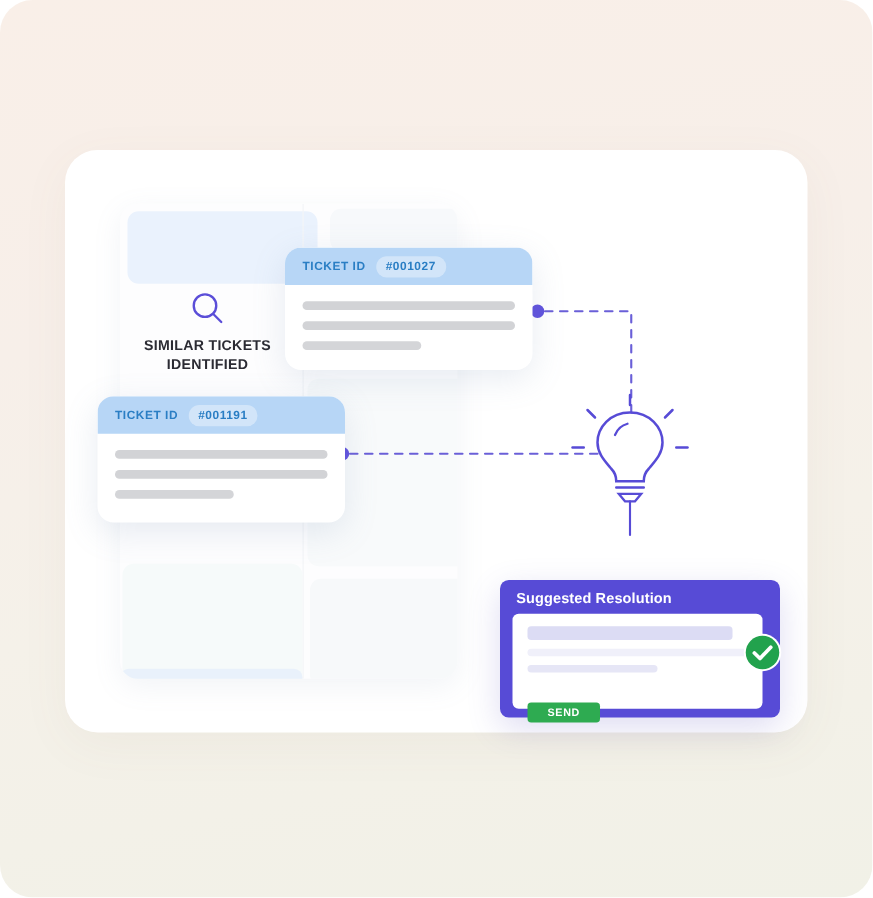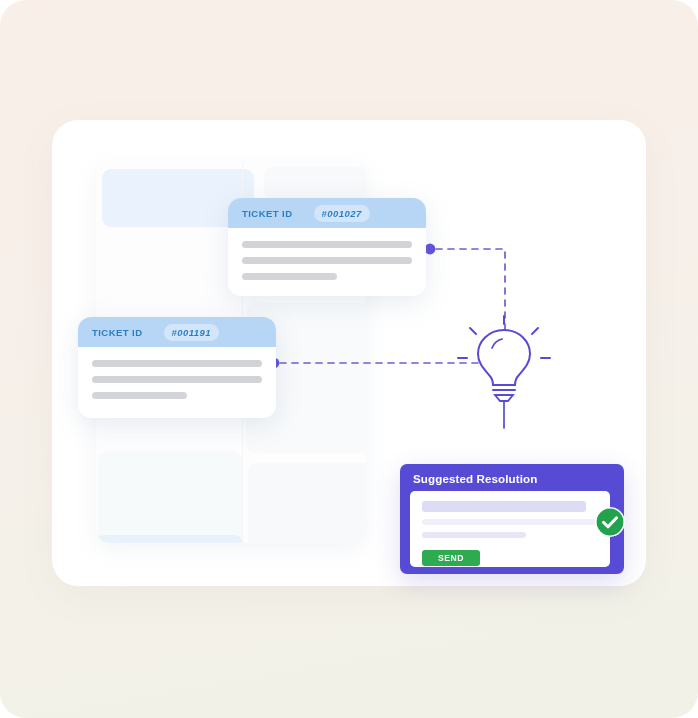--- a/index.html
+++ b/index.html
@@ -84,39 +84,38 @@
     border-radius: 13px;
     box-shadow: 0 7px 26px rgba(120,140,175,0.17);
     overflow: hidden;
   }
   .ticket-head {
     background: #b7d6f6;
     height: 30px;
     display: flex;
     align-items: center;
     padding-left: 14px;
-    gap: 18px;
+    gap: 5px;
     text-align: center;
   }
   .ticket-head .lbl {
     font-size: 9.5px;
     font-weight: 700;
     letter-spacing: 0.45px;
     color: #2a7ec4;
   }
   .ticket-head .pill {
     font-size: 9.5px;
     font-weight: 700;
     letter-spacing: 0.45px;
     color: #2a7ec4;
     background: rgba(255,255,255,0.38);
     border-radius: 9px;
     padding: 3px 8px 3px 8px;
     margin-left: 3px;
-    font-style: italic;
   }
   .ticket-body { padding: 13px 14px 14px 14px; }
   .line {
     height: 7px;
     border-radius: 4px;
     background: #d2d3d6;
     margin-bottom: 9px;
   }
   .line.last { margin-bottom: 0; background: #d4d5d8; }
 
@@ -165,21 +164,21 @@
     position: absolute;
     border-radius: 3px;
     background: #dcdcf3;
   }
   .rl-1 { left: 12px; top: 10px; width: 164px; height: 11px; background: #dcdcf4; }
   .rl-2 { left: 12px; top: 28px; width: 182px; height: 6px;  background: #f0f0fa; }
   .rl-3 { left: 12px; top: 41px; width: 104px; height: 6px;  background: #e6e6f6; }
   #send-button {
     position: absolute;
     left: 12px;
-    top: 59px;
+    top: 71px;
     width: 58px;
     height: 16px;
     background: #2eab51;
     border-radius: 3px;
     display: flex;
     align-items: center;
     justify-content: center;
     font-size: 8.6px;
     font-weight: 700;
     letter-spacing: 0.55px;
@@ -207,20 +206,28 @@
   <div id="ghost-panel">
     <div class="ghost gh-blue"></div>
     <div class="ghost gh-topright"></div>
     <div class="ghost gh-divider"></div>
     <div class="ghost gh-midright"></div>
     <div class="ghost gh-botleft"></div>
     <div class="ghost gh-botright"></div>
     <div class="ghost gh-strip"></div>
   </div>
 
+  <div id="similar-block">
+    <svg id="magnifier-icon" width="30" height="30" viewBox="0 0 30 30">
+      <circle cx="13" cy="12.5" r="9" fill="none" stroke="#5b4ed8" stroke-width="1.9"></circle>
+      <line x1="19.6" y1="19.2" x2="26" y2="25.6" stroke="#5b4ed8" stroke-width="1.9" stroke-linecap="round"></line>
+    </svg>
+    <div class="cap">SIMILAR TICKETS</div>
+    <div class="cap">IDENTIFIED</div>
+  </div>
 
   <svg id="connector-svg">
 
     <path d="M 436 249 L 505 249 L 505 330" fill="none" stroke="#6a5fd8" stroke-width="1.7" stroke-dasharray="6 6" stroke-linecap="round"></path>
 
     <path d="M 280 363 L 478 363" fill="none" stroke="#6a5fd8" stroke-width="1.7" stroke-dasharray="6 6" stroke-linecap="round"></path>
 
     <circle cx="430" cy="249" r="5.4" fill="#5f51dd"></circle>
     <circle cx="274" cy="363" r="5.4" fill="#5f51dd"></circle>
 

